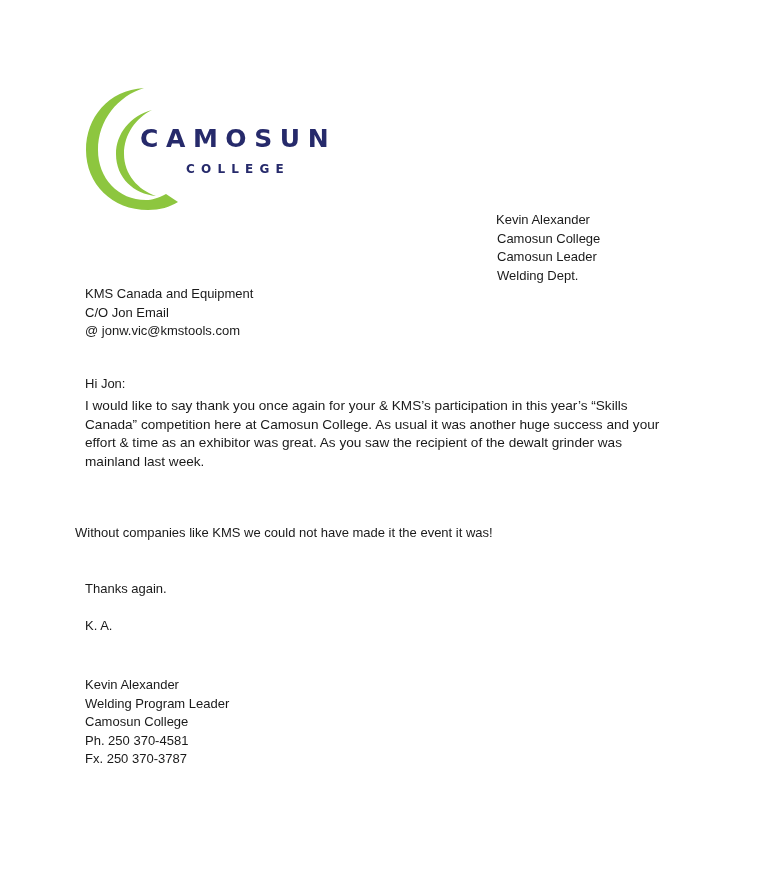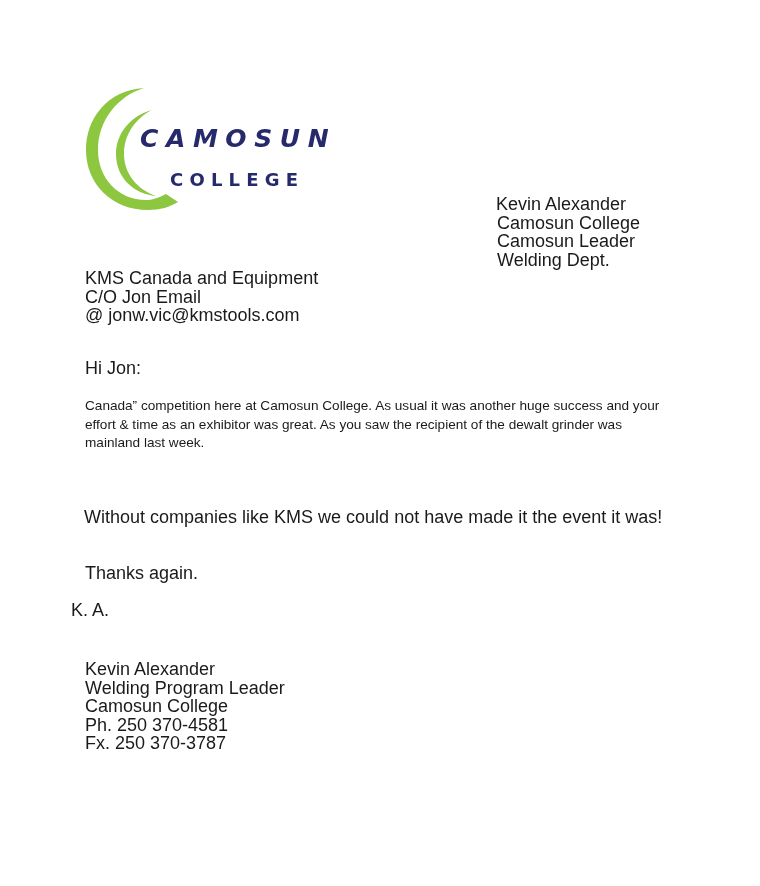--- a/index.html
+++ b/index.html
@@ -1,24 +1,24 @@
 <!DOCTYPE html>
 <html><head>
 <meta charset="utf-8">
 <style>
   html, body { margin: 0; padding: 0; background: #ffffff; }
   body { width: 760px; height: 886px; position: relative; overflow: hidden;
          font-family: "Liberation Sans", "DejaVu Sans", sans-serif; color: #1a1a1a; }
   .abs { position: absolute; }
-  .txt { font-size: 18px; line-height: 18.6px; white-space: nowrap; }
+  .txt { font-size: 13px; line-height: 18.6px; white-space: nowrap; margin-top: 16px; }
   .logo { left: 86px; top: 86px; width: 270px; height: 126px; }
   .logo svg { position: absolute; left: 0; top: 0; }
   .logo-word { position: absolute; font-family: "DejaVu Sans", sans-serif; font-weight: bold; color: #262a6b; }
-  .logo-camosun { left: 54px; top: 38px; font-size: 25px; letter-spacing: 7.6px; line-height: 30px; font-style: italic; }
-  .logo-college { left: 84px; top: 74px; font-size: 18px; letter-spacing: 6.2px; line-height: 18px; font-weight: bold; margin-top: 11px; }
+  .logo-camosun { left: 54px; top: 38px; font-size: 25px; letter-spacing: 7.6px; line-height: 30px; }
+  .logo-college { left: 100px; top: 74px; font-size: 12px; letter-spacing: 6.2px; line-height: 18px; font-weight: bold; }
   .block div { height: 18.6px; }
   .para { left: 85px; width: 600px; font-size: 13.6px; line-height: 18.6px; }
   .para div { white-space: nowrap; height: 18.6px; }
   a.email { color: #1f3fd6; text-decoration: underline; }
 </style>
 </head>
 <body>
 
 <div class="abs logo">
   <svg width="130" height="126" viewBox="0 0 130 126">
@@ -40,29 +40,30 @@
 
 <div class="abs txt block" style="left:85px; top:269px;">
   <div>KMS Canada and Equipment</div>
   <div>C/O  Jon Email</div>
   <div>@ jonw.vic@kmstools.com</div>
 </div>
 
 <div class="abs txt" style="left:85px; top:359px;">Hi Jon:</div>
 
 <div class="abs para" style="top:397px;">
+  <div>I would like to say thank you once again for your &amp; KMS’s participation in this year’s “Skills</div>
   <div>Canada” competition here at Camosun College. As usual it was another huge success and your</div>
   <div>effort &amp; time as an exhibitor was great. As you saw the recipient of the dewalt grinder was</div>
   <div>mainland last week.</div>
 </div>
 
-<div class="abs txt" style="left:84px; top:508px;text-align:right;">Without companies like KMS we could not have made it the event it was!</div>
+<div class="abs txt" style="left:75px; top:508px;text-align:right;">Without companies like KMS we could not have made it the event it was!</div>
 
 <div class="abs txt" style="left:85px; top:564px;">Thanks again.</div>
-<div class="abs txt" style="left:71px; top:601px;">K. A.</div>
+<div class="abs txt" style="left:85px; top:601px;">K. A.</div>
 
 <div class="abs txt block" style="left:85px; top:660px;">
   <div>Kevin Alexander</div>
   <div>Welding Program Leader</div>
   <div>Camosun College</div>
   <div>Ph. 250 370-4581</div>
   <div>Fx. 250 370-3787</div>
 </div>
 
 </body></html>

